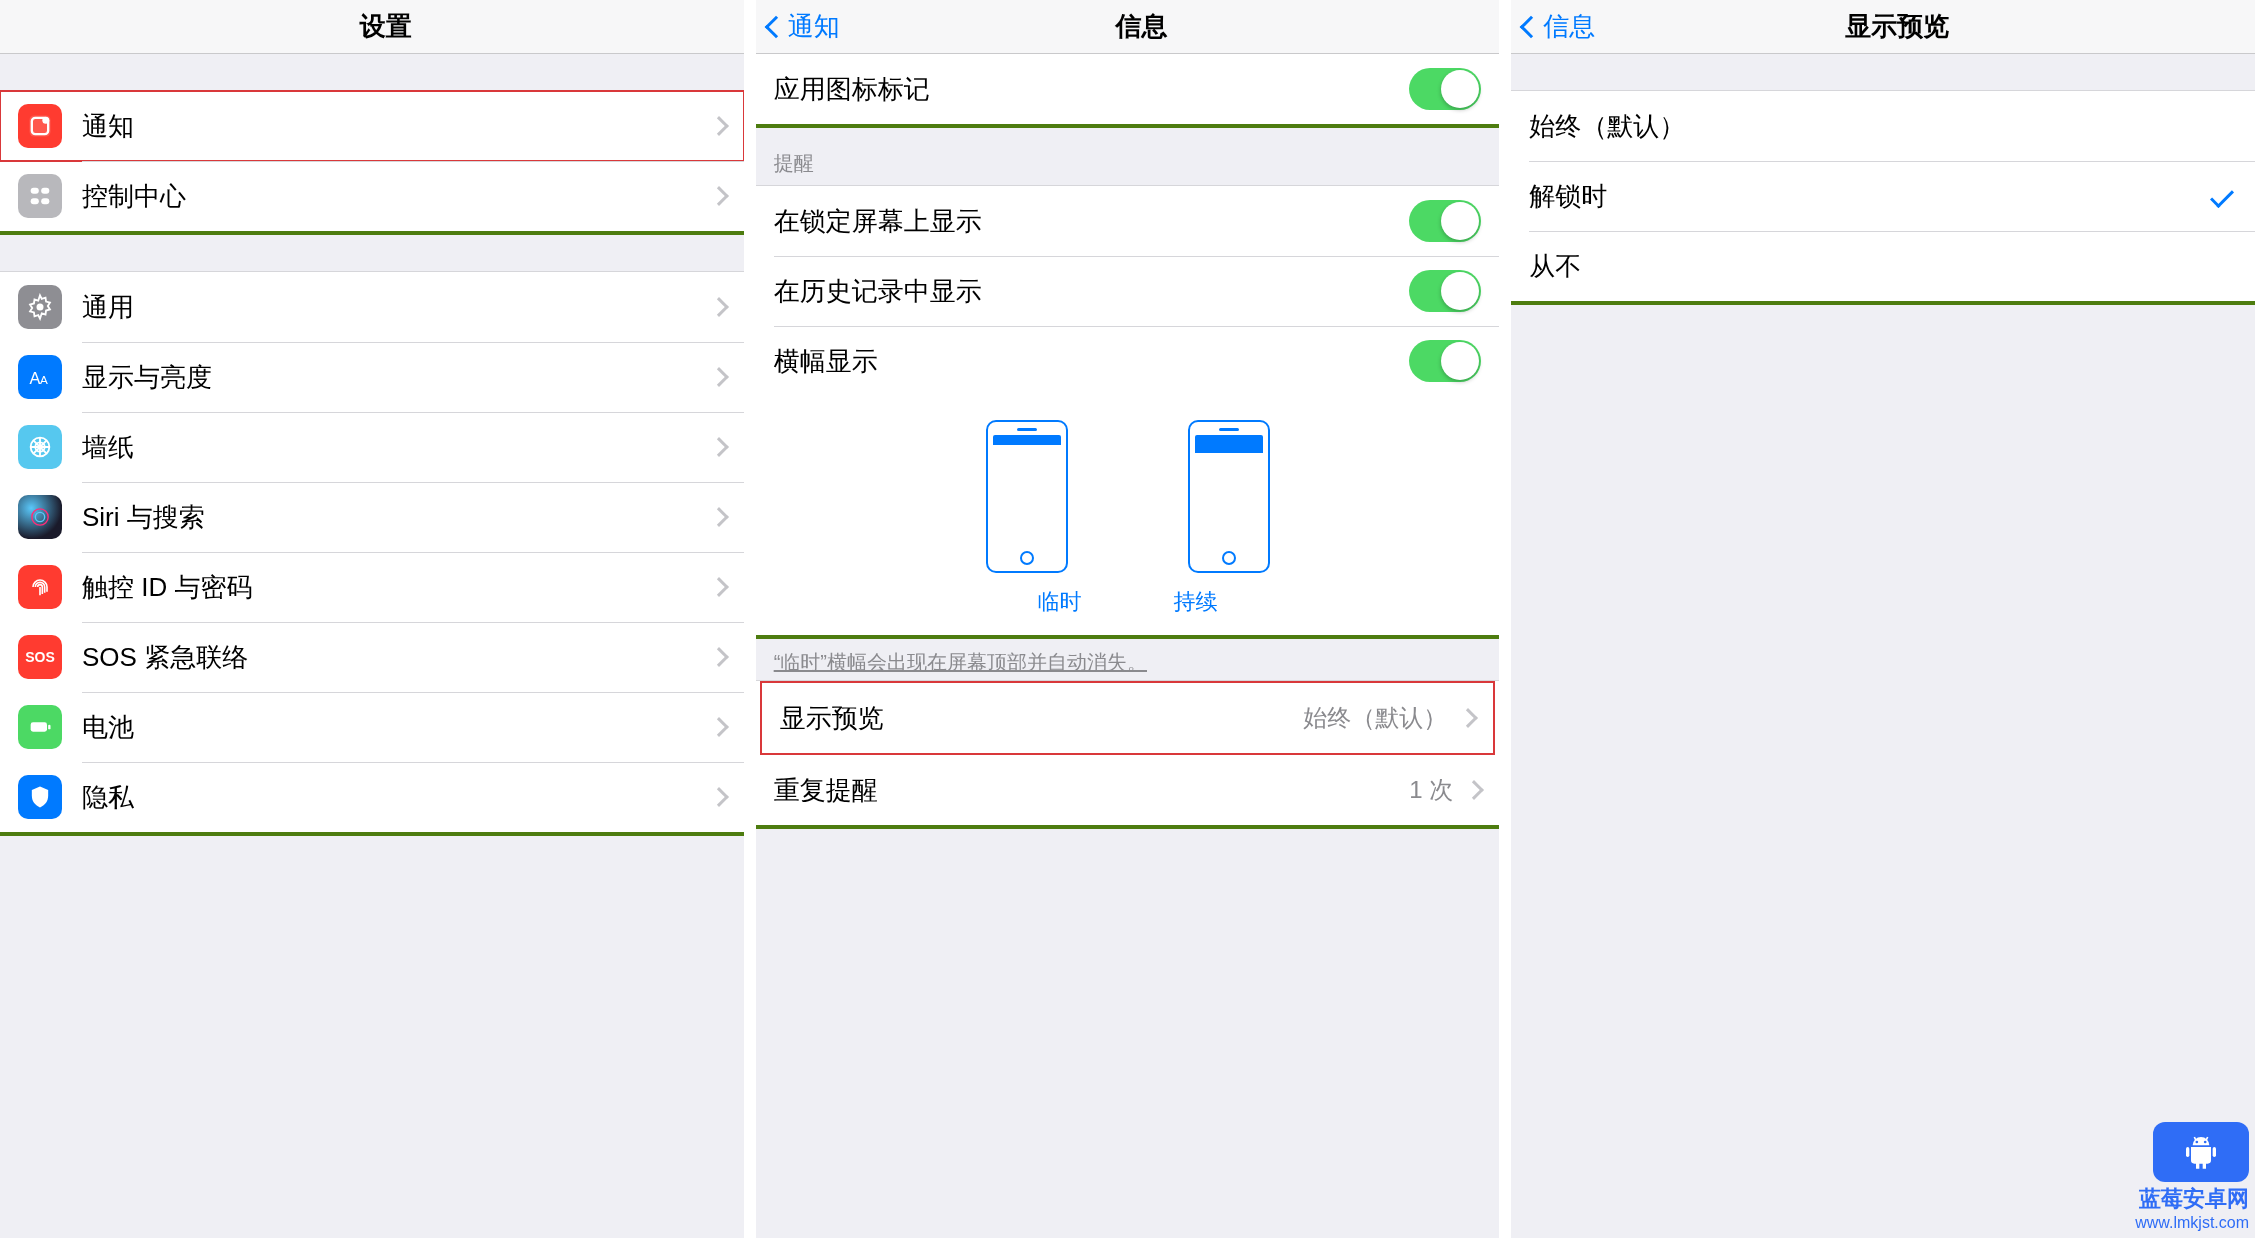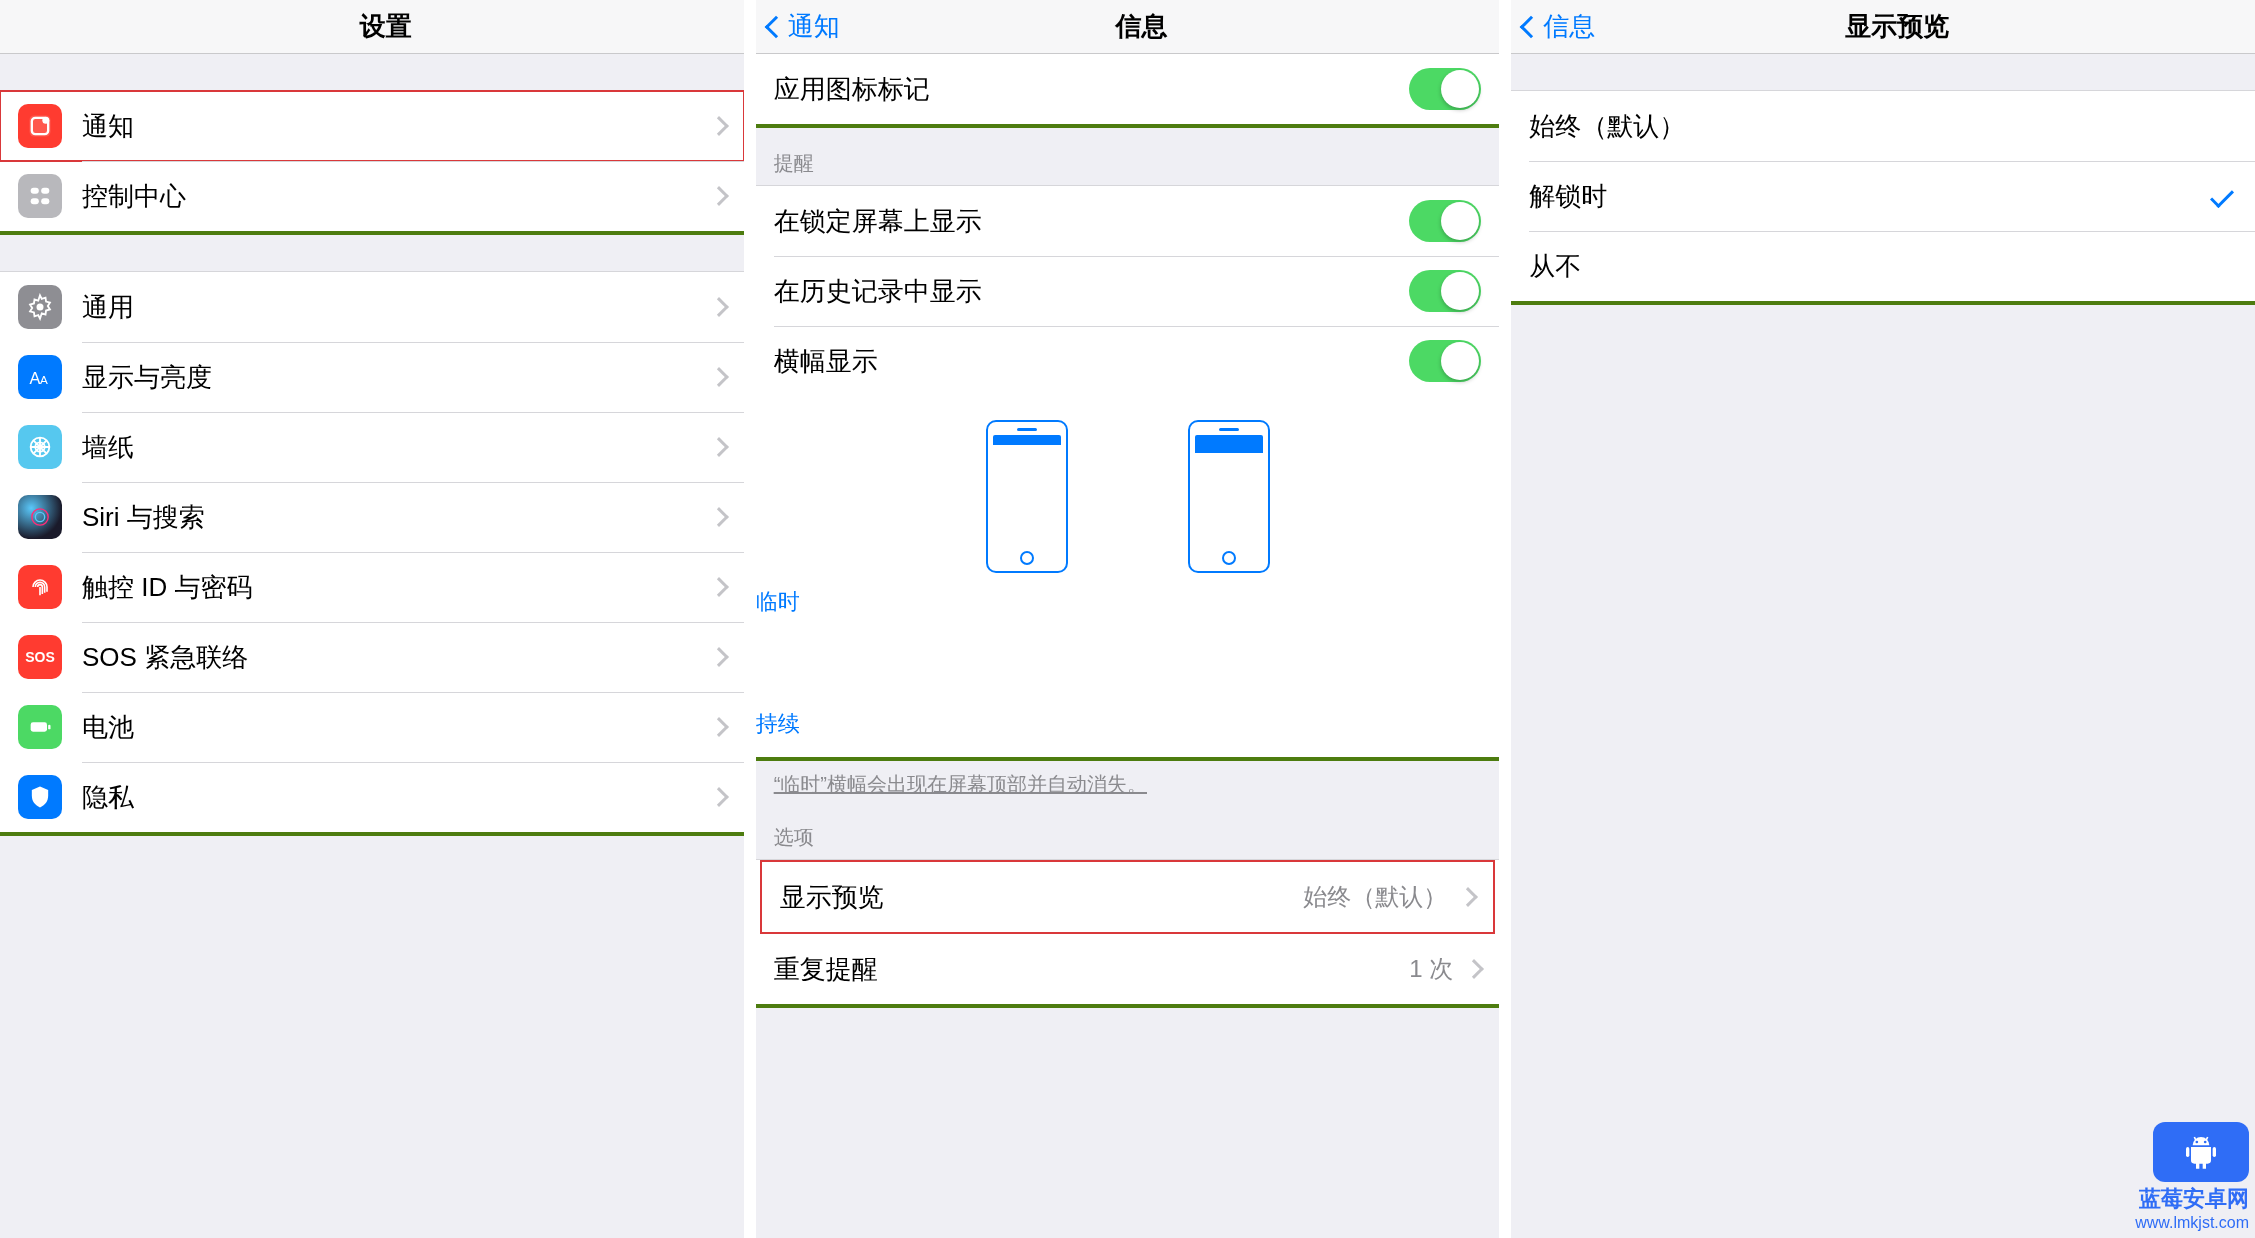--- a/index.html
+++ b/index.html
@@ -38,21 +38,21 @@
   .highlight-row { outline: 2px solid #d9383a; outline-offset: -1px; }
 
   
   .banner-preview { display:flex; justify-content:center; gap:120px; padding: 24px 0 14px; background:#fff; }
   .phone { width: 82px; border: 2px solid #007aff; border-radius: 10px; display:flex; flex-direction:column; align-items:center; padding: 6px 4px; }
   .phone .speaker { width: 20px; height: 3px; background:#007aff; border-radius:2px; margin-bottom:4px; }
   .phone .screen { width: 68px; height: 110px; background:#fff; border-radius:2px; position:relative; }
   .phone .banner-temp { width:100%; height:10px; background:#007aff; border-radius:2px 2px 0 0; }
   .phone .banner-persist { width:100%; height:18px; background:#007aff; border-radius:2px 2px 0 0; }
   .phone .home { width:14px; height:14px; border:2px solid #007aff; border-radius:50%; margin-top:6px; }
-  .banner-captions { display:flex; justify-content:center; gap:92px; background:#fff; padding: 0 0 18px; flex-direction: column; }
+  .banner-captions { display:flex; justify-content:center; gap:92px; background:#fff; padding: 0 0 18px; }
   .banner-captions span { font-size:22px; color:#007aff; }
 
   
   .check { width: 22px; height: 12px; border-left: 3px solid #007aff; border-bottom: 3px solid #007aff; transform: rotate(-45deg); margin-right: 4px; }
 
   
   .highlight-option-box { border: 2px solid #d9383a; margin: 0 4px; }
   .highlight-option-box .row::before { display:none; }
 
   
@@ -256,21 +256,20 @@
       </div>
     </div>
     <div class="banner-captions">
       <span>临时</span>
       <span>持续</span>
     </div>
   </div>
 
   <div class="section-footer">“临时”横幅会出现在屏幕顶部并自动消失。</div>
 
-  <div class="section-header">选项</div>
 
   <div class="group no-icon">
     <div class="highlight-option-box">
       <div class="row">
         <div class="row-label">显示预览</div>
         <div class="row-spacer"></div>
         <div class="row-detail">始终（默认）</div>
         <div class="disclosure"></div>
       </div>
     </div>

